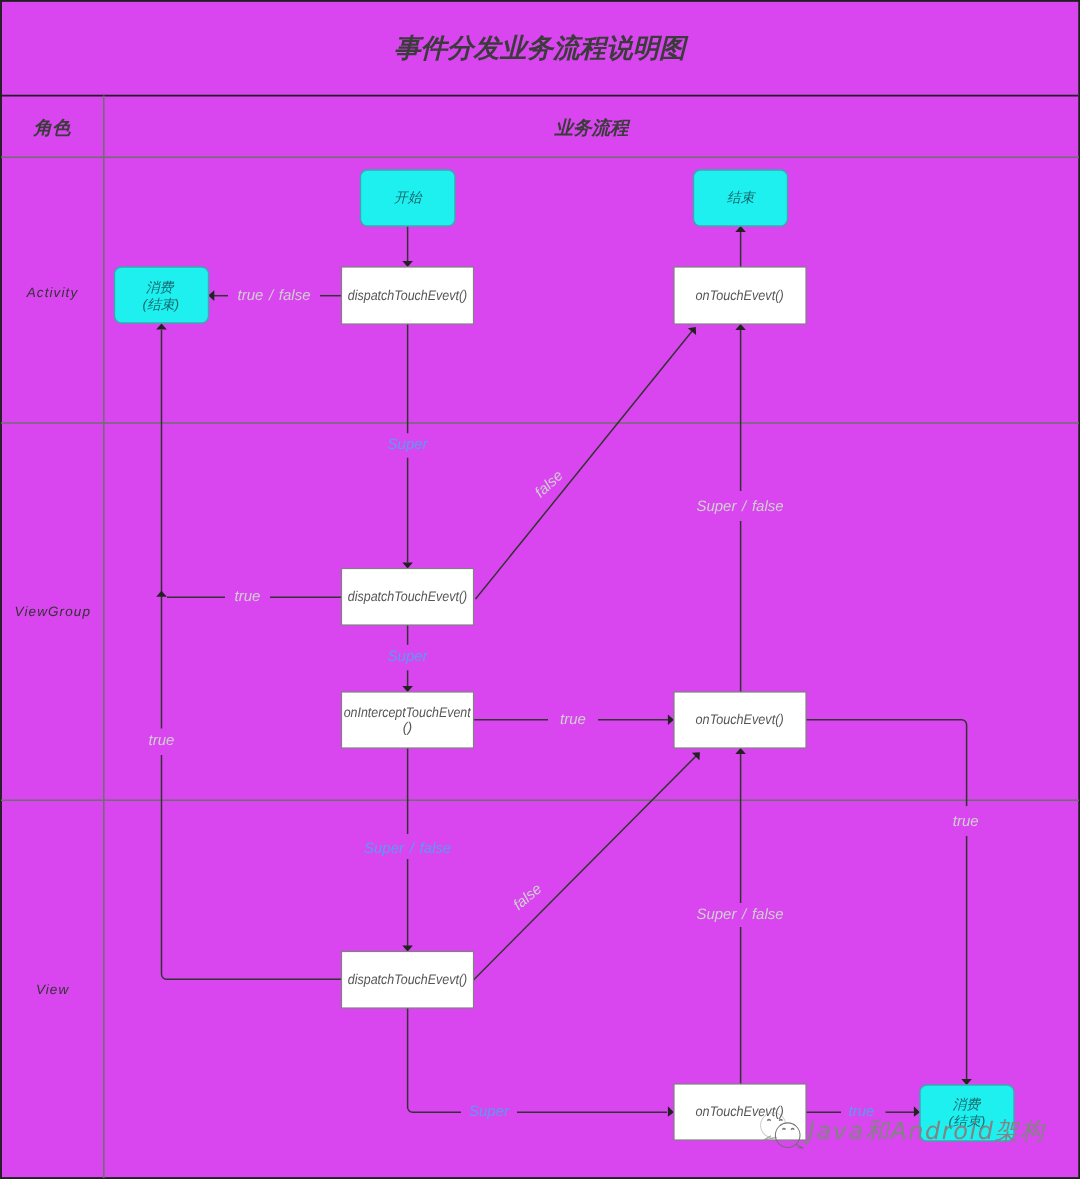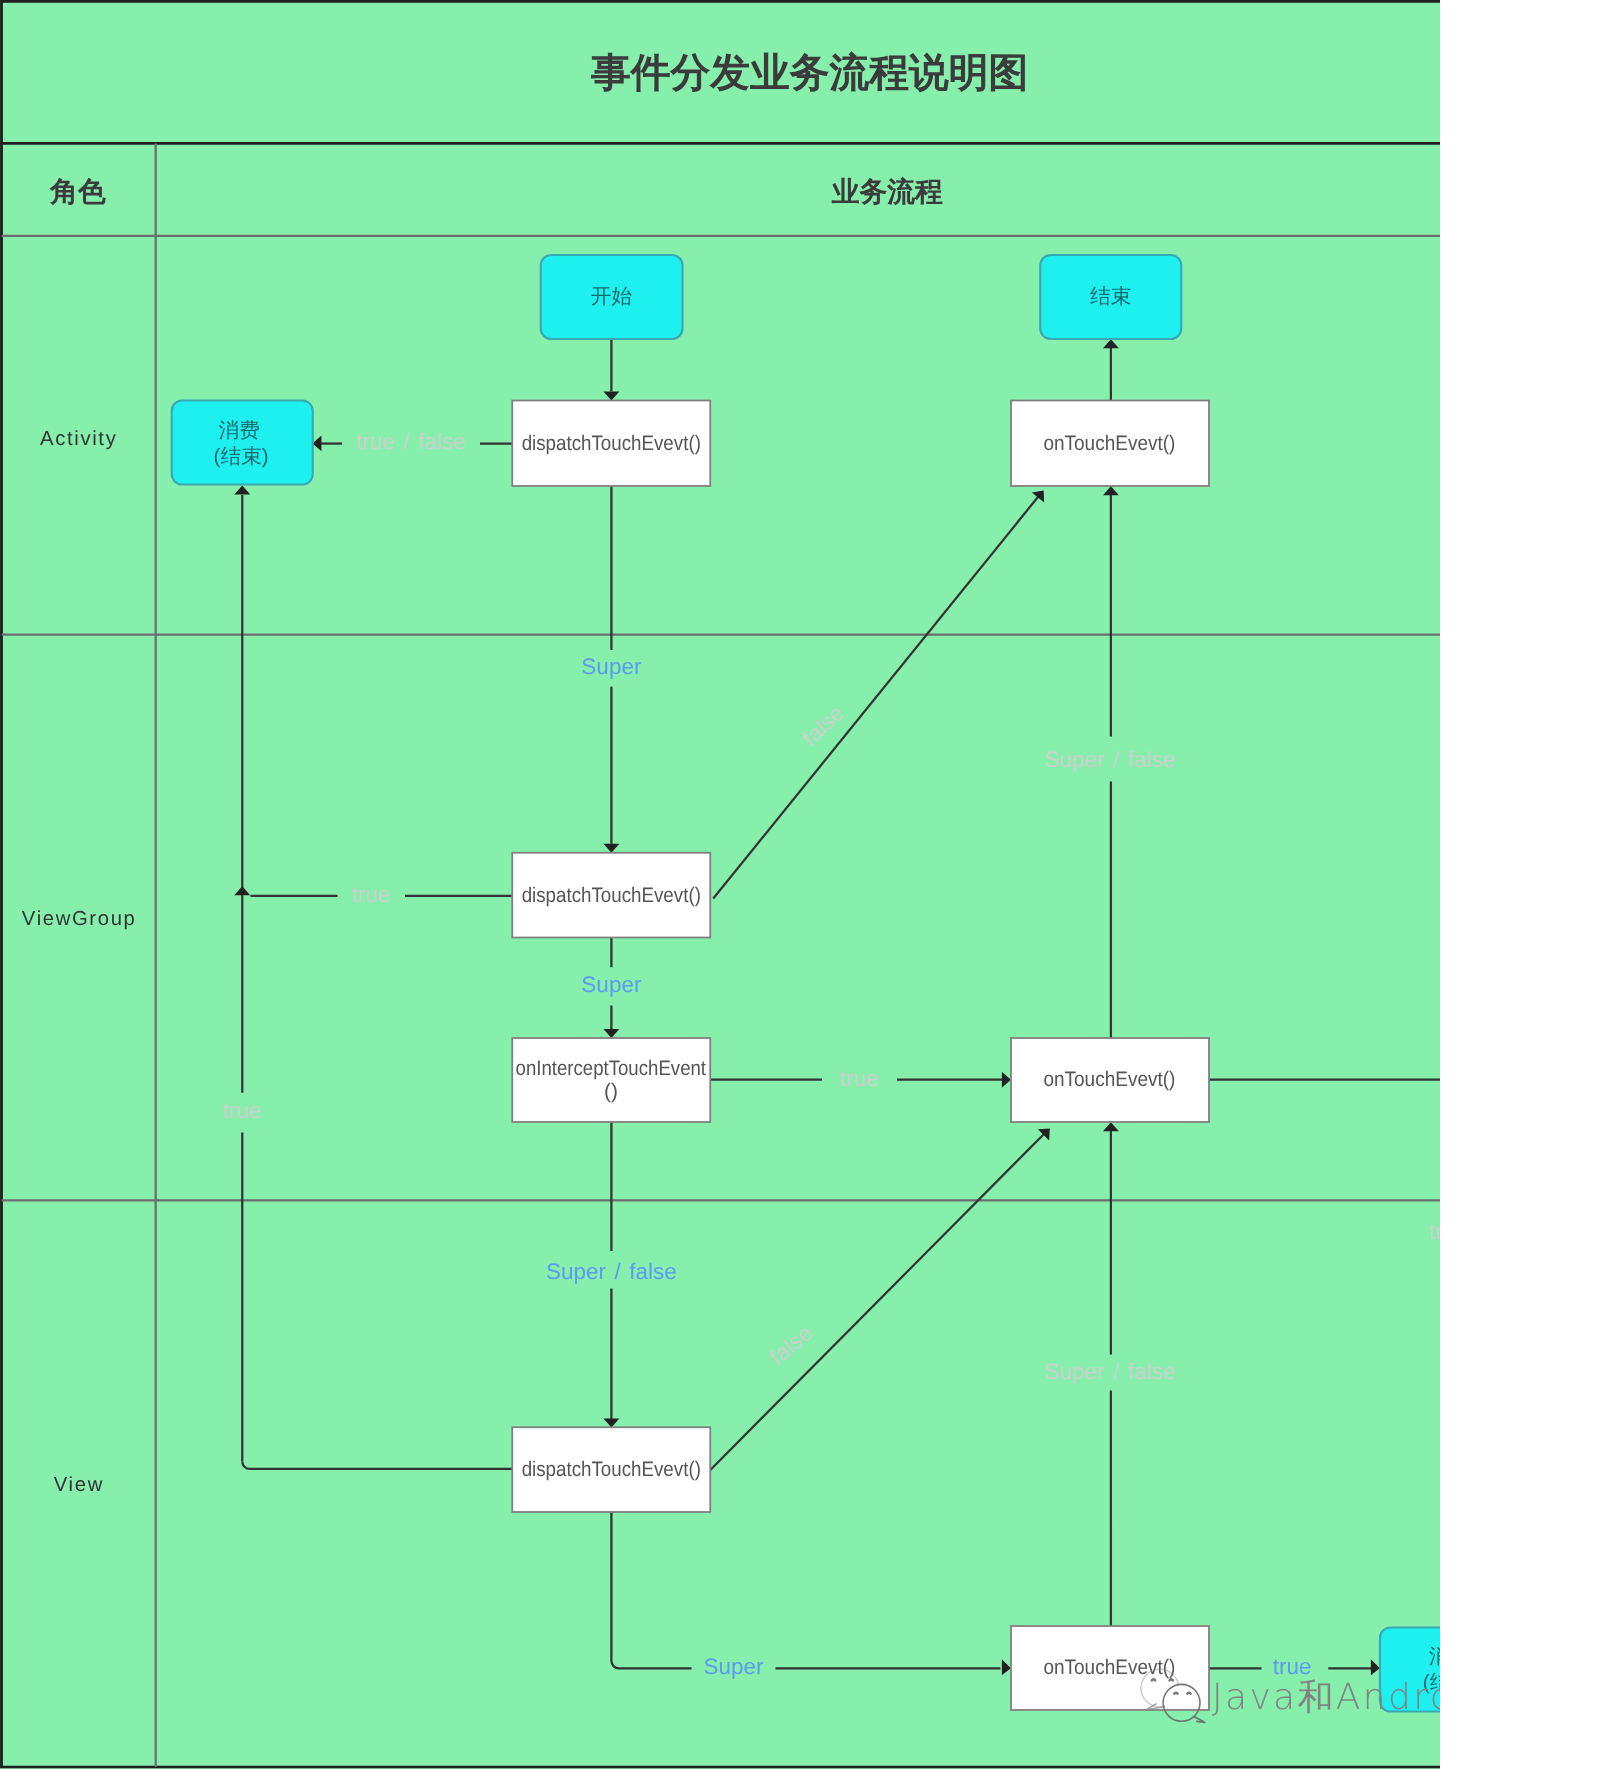--- a/index.html
+++ b/index.html
@@ -1,18 +1,18 @@
 <!DOCTYPE html>
 <html><head>
 <meta charset="utf-8">
 <style>
   html,body{margin:0;padding:0;background:#ffffff;}
   body{width:1080px;height:1179px;font-family:"Liberation Sans",sans-serif;
        -webkit-font-smoothing:antialiased;text-rendering:geometricPrecision;}
-  #root{position:relative;-webkit-font-smoothing:antialiased;width:960px;height:1179px;overflow:hidden;background:#86efac;}
+  #root{position:relative;-webkit-font-smoothing:antialiased;width:1080px;height:1179px;overflow:hidden;background:#d946ef;font-style:italic;}
   #diagram{position:absolute;top:0;left:0;}
   .hdr-title{font-size:26.5px;font-weight:bold;fill:#3b3b3b;}
   .hdr-cell{font-size:18.5px;font-weight:bold;fill:#3b3b3b;}
   .lane-label{font-size:13.5px;fill:#333;letter-spacing:1.1px;}
   .box-label{font-size:14px;fill:#555;}
   .tm-label{font-size:13.8px;fill:#17696e;}
   .edge-label-gray{font-size:15px;fill:#cfcfcf;word-spacing:1.5px;}
   .edge-label-blue{font-size:15px;fill:#5b9bf0;word-spacing:1.5px;}
   .wm-text{font-family:"DejaVu Sans",sans-serif;font-weight:200;font-size:24px;fill:#838383;}
   text{dominant-baseline:middle;}

